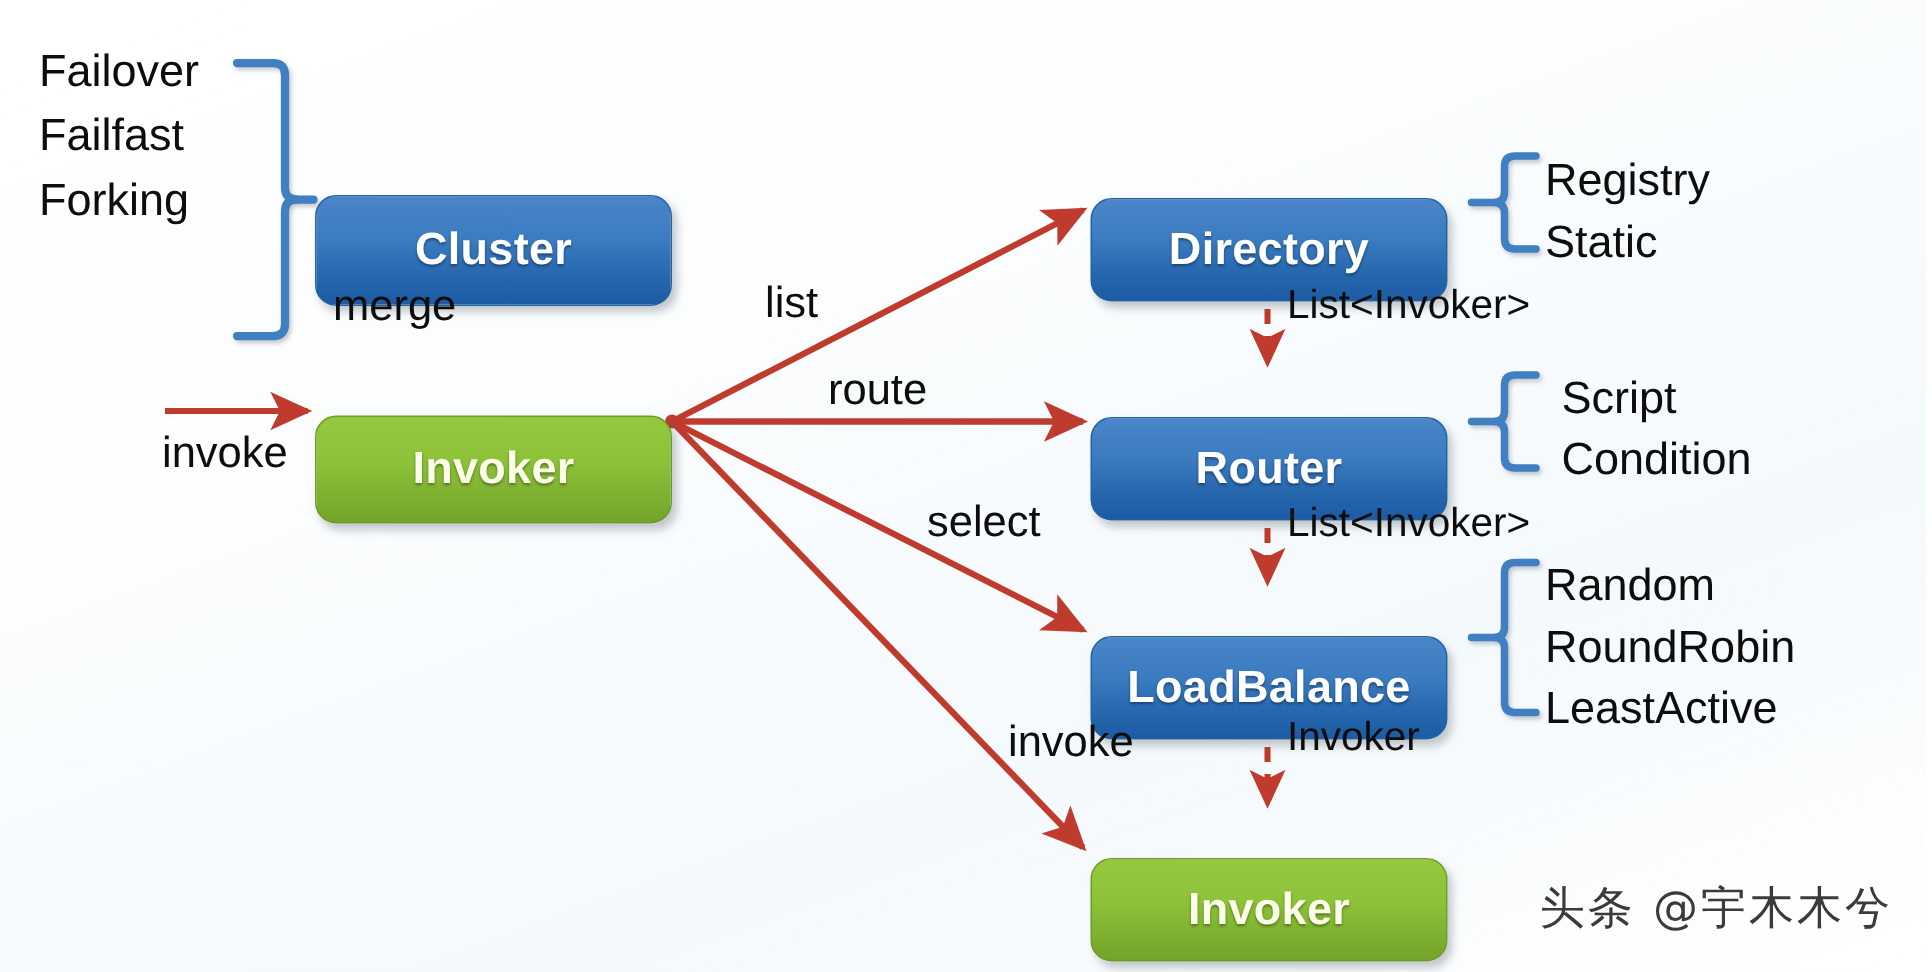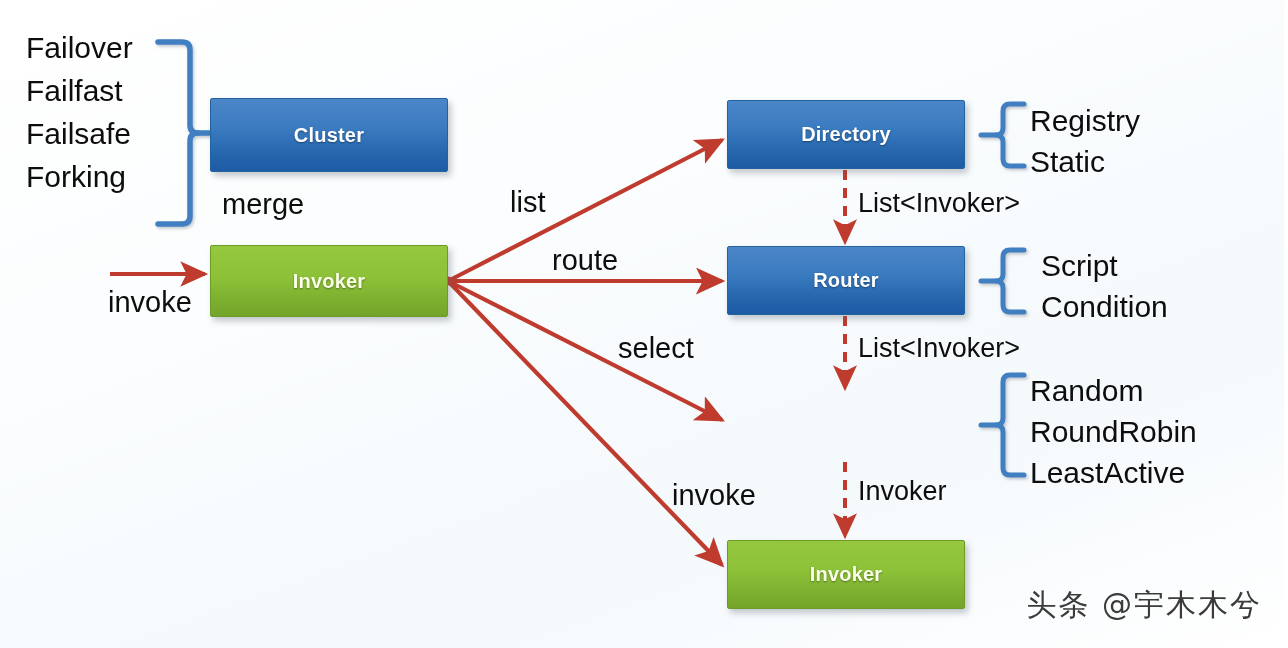--- a/index.html
+++ b/index.html
@@ -22,27 +22,28 @@
     height: 648px;
     pointer-events: none;
   }
 
   
   .node {
     position: absolute;
     display: flex;
     align-items: center;
     justify-content: center;
-    border-radius: 2px;
+    border-radius: 14px;
     box-shadow: 3px 4px 6px rgba(90,100,110,0.35);
     color: #ffffff;
-    font-size: 20px;
+    font-size: 30px;
     font-weight: bold;
     letter-spacing: 0.2px;
     text-shadow: 0 1px 2px rgba(0,0,0,0.38);
+    margin-top: 32px;
   }
   .node.blue {
     background: linear-gradient(to bottom, #4a86c8 0%, #3b7bc0 40%, #2566ad 75%, #1d5ca4 100%);
     border: 1px solid #23629f;
   }
   .node.green {
     background: linear-gradient(to bottom, #96c83f 0%, #8cc138 45%, #7cae2f 80%, #74a42b 100%);
     border: 1px solid #6d9b28;
     color: #fbffe8;
   }
@@ -184,40 +185,42 @@
       <line x1="845" y1="316" x2="845" y2="386" stroke="#c0392b" stroke-width="4" stroke-dasharray="10,8" marker-end="url(#arrow-red-d)"></line>
     </g>
     <g>
       <line x1="845" y1="462" x2="845" y2="534" stroke="#c0392b" stroke-width="4" stroke-dasharray="10,8" marker-end="url(#arrow-red-d)"></line>
     </g>
   </svg>
 
   <div id="left-list">
     <div>Failover</div>
     <div>Failfast</div>
-    <div>Failsafe</div>
     <div>Forking</div>
   </div>
 
   <div class="node blue" id="node-cluster">
     <span>Cluster</span>
   </div>
 
   <div class="node green" id="node-invoker-1">
     <span>Invoker</span>
   </div>
 
   <div class="node blue" id="node-router">
     <span>Router</span>
   </div>
 
   <div class="node blue" id="node-directory">
     <span>Directory</span>
   </div>
 
+  <div class="node blue" id="node-loadbal">
+    <span>LoadBalance</span>
+  </div>
 
   <div class="node green" id="node-invoker-2">
     <span>Invoker</span>
   </div>
 
   <div class="right-list" id="list-directory">
     <div>Registry</div>
     <div>Static</div>
   </div>
 

